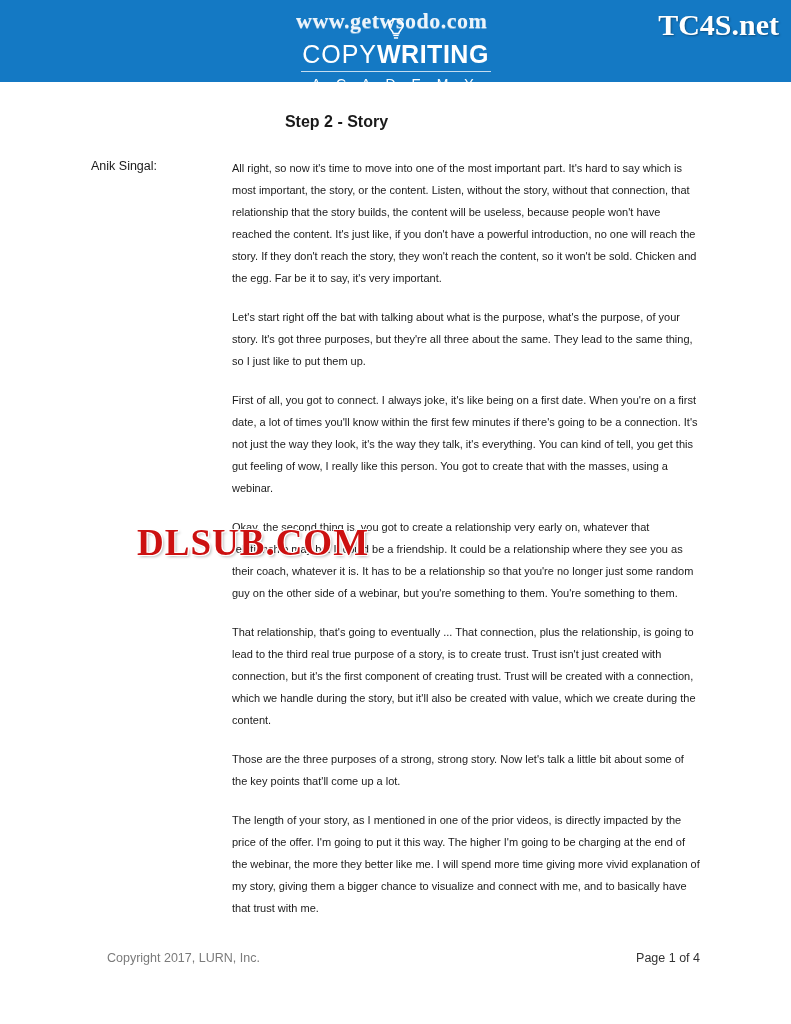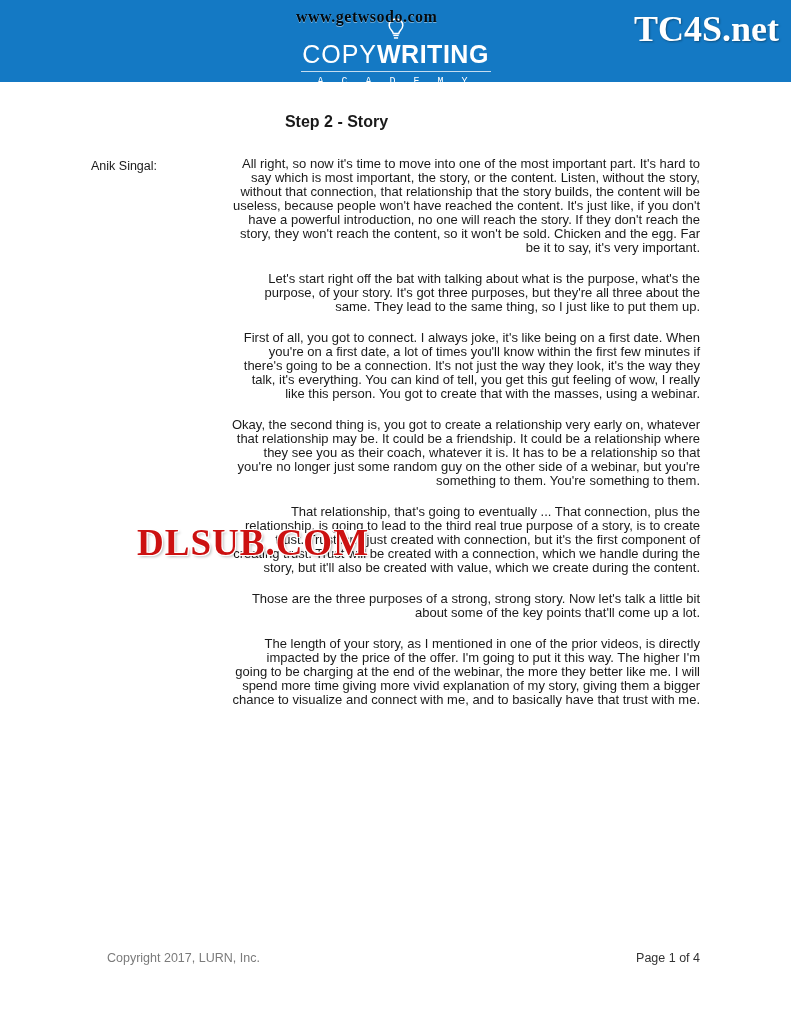--- a/index.html
+++ b/index.html
@@ -44,53 +44,52 @@
   .logo-main {
     font-size: 25px;
     letter-spacing: 0.5px;
     font-weight: 700;
   }
   .logo-main .light {
     font-weight: 400;
     letter-spacing: 1px;
   }
   .logo-sub {
-    font-size: 10px;
+    font-size: 14px;
     letter-spacing: 6px;
     margin-top: 5px;
     font-weight: 400;
-    font-family: Liberation Mono, monospace;
   }
   .logo-rule {
     width: 190px;
     height: 1px;
     background: rgba(255,255,255,0.75);
     margin: 4px auto 3px auto;
   }
 
   
   .wm-top {
     position: absolute;
     left: 296px;
     top: 8px;
     font-family: "Liberation Serif", serif;
-    font-size: 16px;
-    font-weight: 700;
-    color: #000000;
+    font-size: 22px;
+    font-weight: 700;
+    color: #ffffff;
     letter-spacing: 0.5px;
     text-shadow: 0 1px 0 rgba(255,255,255,0.45);
     opacity: 0.92;
   }
 
   .wm-tc4s {
     position: absolute;
     right: 12px;
     top: 8px;
     font-family: "Liberation Serif", serif;
-    font-size: 36px;
+    font-size: 30px;
     font-weight: 700;
     color: #ffffff;
     letter-spacing: 0px;
     text-shadow: 1px 1px 2px rgba(0,0,0,0.35);
   }
 
   
   .doc-title {
     position: absolute;
     top: 113px;
@@ -106,24 +105,24 @@
     left: 91px;
     top: 159px;
     font-size: 12.5px;
     color: #1a1a1a;
   }
   .transcript {
     position: absolute;
     left: 232px;
     top: 157px;
     width: 468px;
-    font-size: 13px;
-    line-height: 14px;
+    font-size: 11px;
+    line-height: 22px;
     color: #1a1a1a;
-    text-align: right;
+    text-align: left;
   }
   .transcript p {
     margin: 0 0 17px 0;
   }
   .transcript p:last-child { margin-bottom: 0; }
 
   
   .wm-center {
     position: absolute;
     left: 137px;

